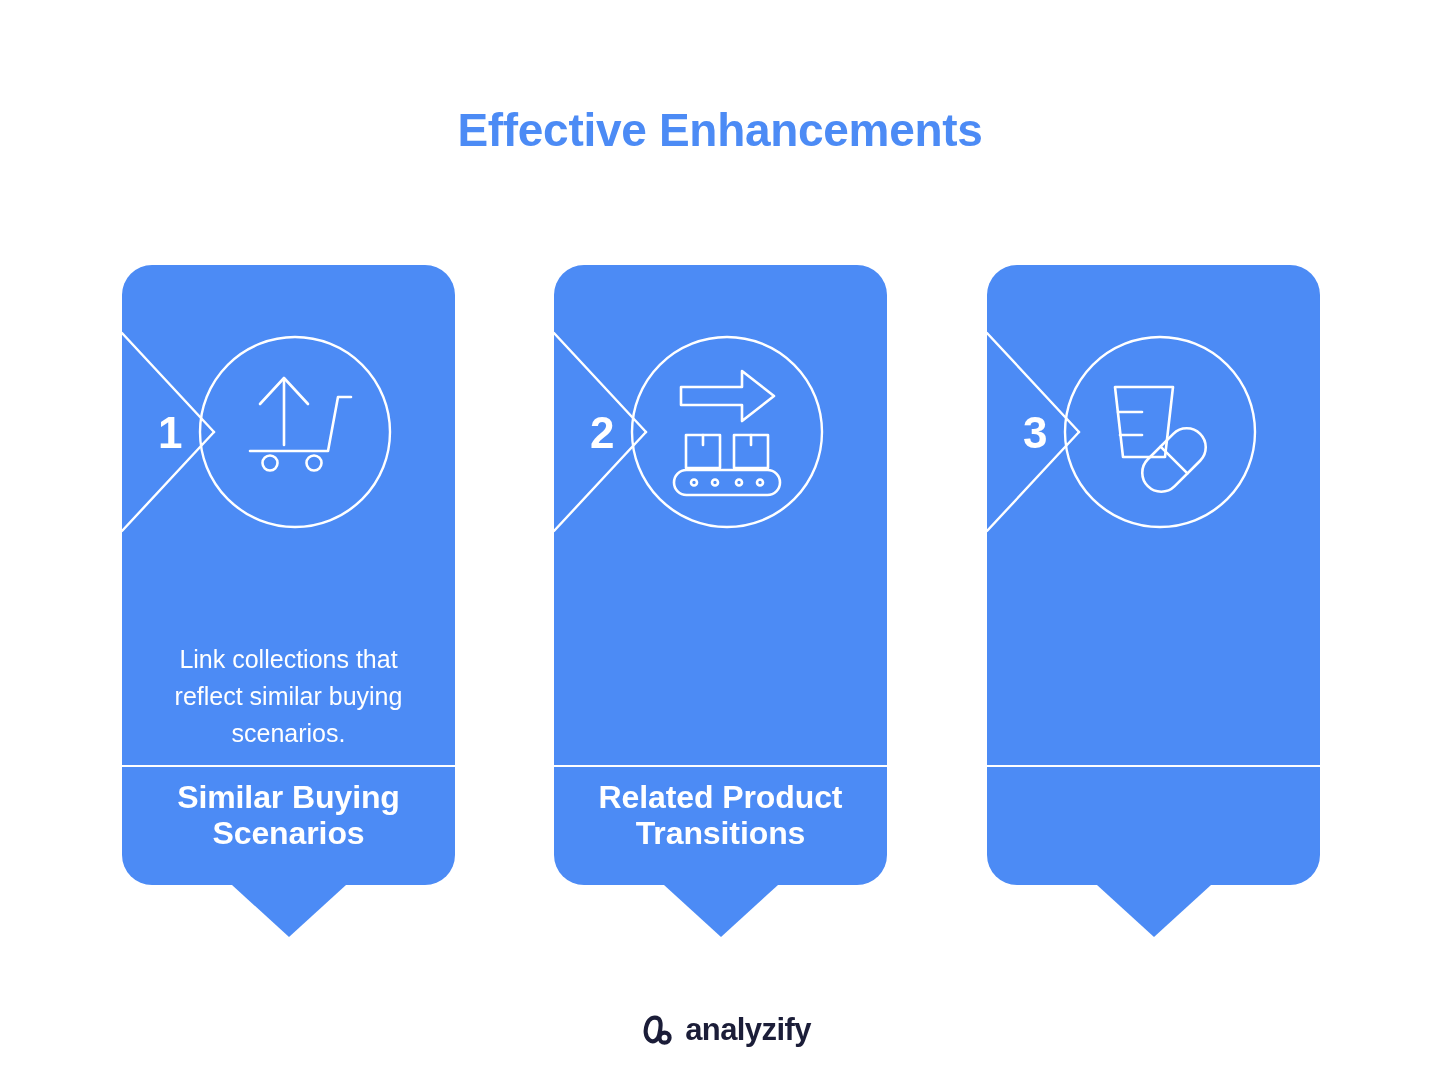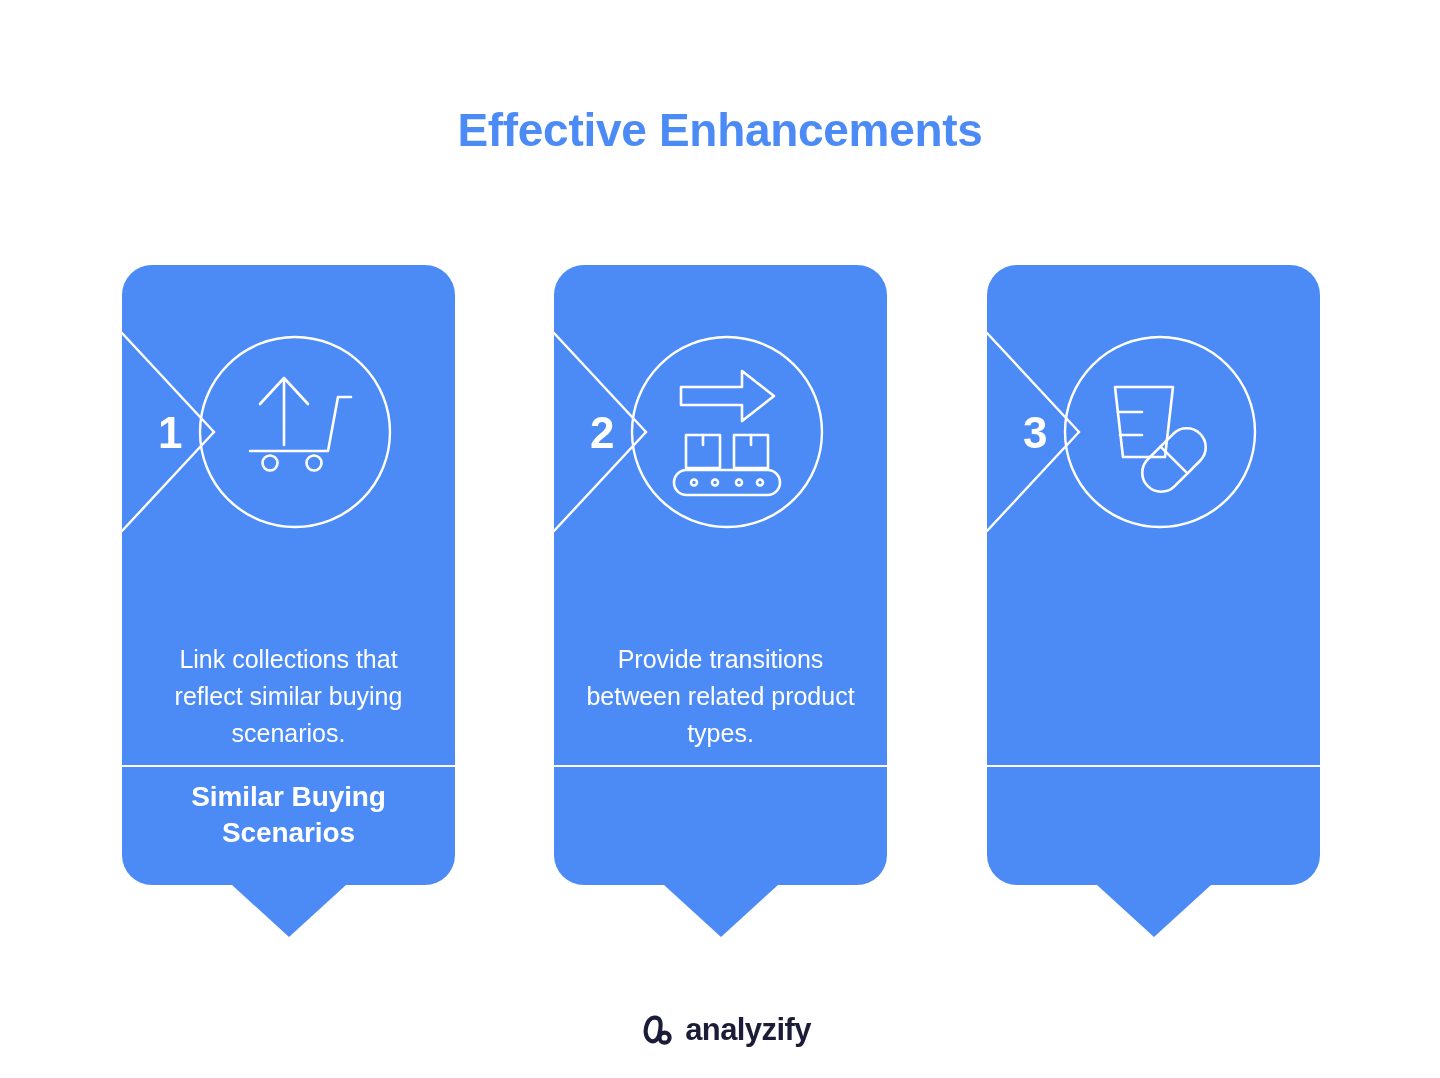--- a/index.html
+++ b/index.html
@@ -113,21 +113,21 @@
   }
   .desc span { display:block; width:100%; }
 
   .heading {
     position:absolute;
     left:22px;
     width:289px;
     top:514px;
     text-align:center;
     color:#ffffff;
-    font-size:28px;
+    font-size:32px;
     font-weight:700;
     line-height:36px;
     letter-spacing:-0.1px;
   }
 
   
   .logo {
     position:absolute;
     left:0; top:1012px;
     width:1440px;
@@ -213,26 +213,24 @@
               <rect x="120" y="205" width="106" height="25" rx="12.5"></rect>
               <circle cx="140" cy="217.5" r="3"></circle>
               <circle cx="161" cy="217.5" r="3"></circle>
               <circle cx="185" cy="217.5" r="3"></circle>
               <circle cx="206" cy="217.5" r="3"></circle>
             </g>
           </svg>
           <div class="num">2</div>
         </div>
 
-        <div class="desc">
-          <span>Provide transitions between related product types.</span>
-        </div>
 
         <div class="divider"></div>
 
+        <div class="heading">Related Product Transitions</div>
       </div>
       <div class="card-tail"></div>
     </div>
 
     <div class="card c2">
       <div class="card-body">
 
         <div class="card-graphic">
           <svg viewBox="0 0 333 345" xmlns="http://www.w3.org/2000/svg">
             <g fill="none" stroke="#ffffff" stroke-width="2.4" stroke-linecap="round" stroke-linejoin="round">

